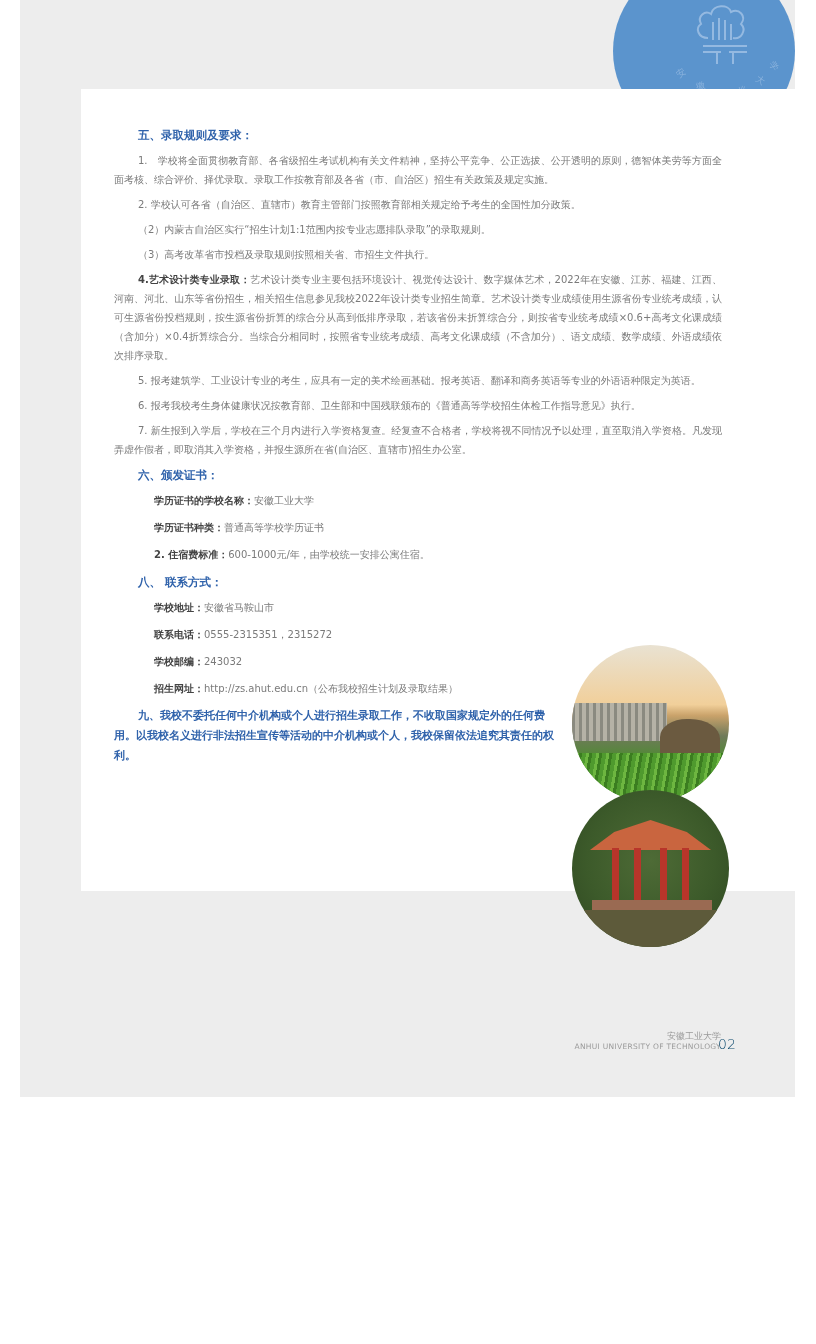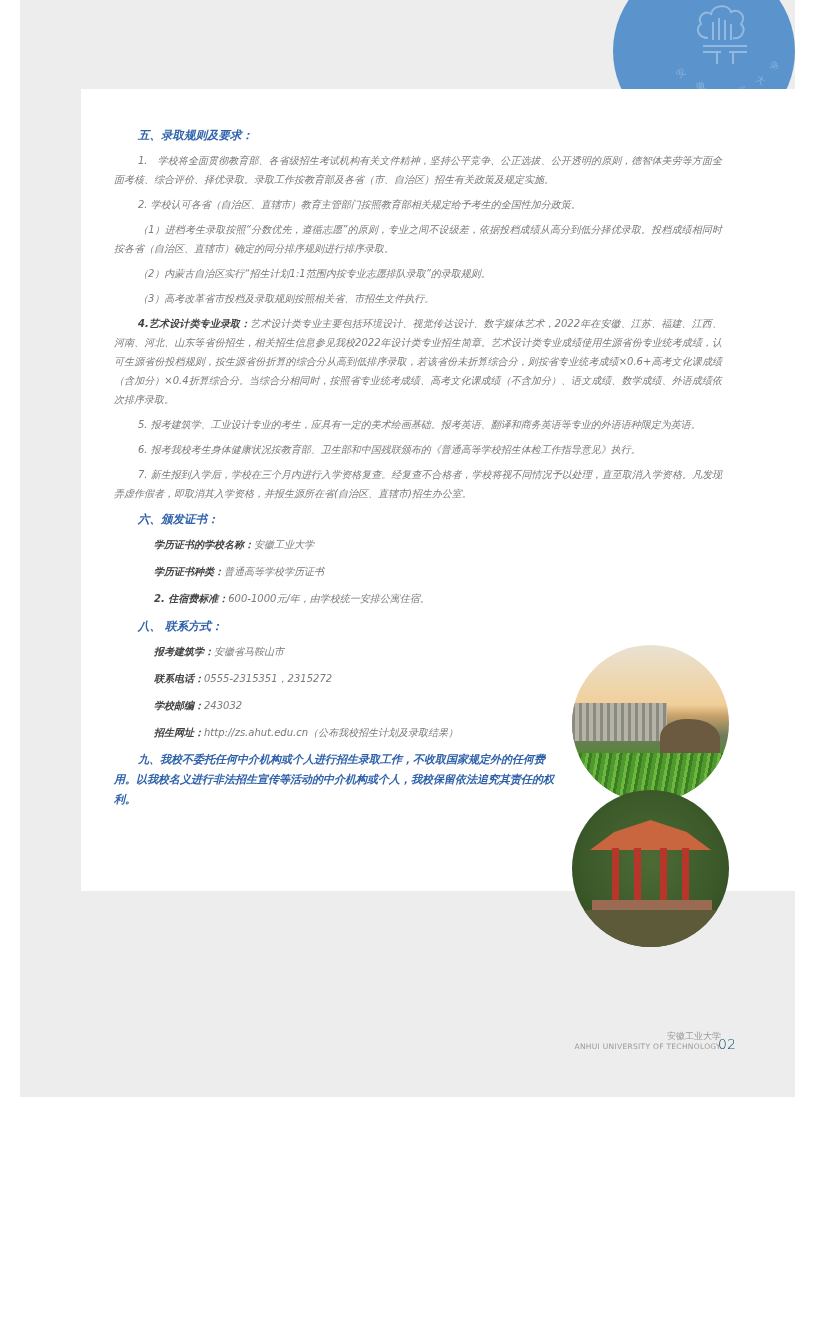--- a/index.html
+++ b/index.html
@@ -12,21 +12,20 @@
     background: #ededed; overflow: hidden;
   }
   .badge {
     position: absolute; left: 593px; top: -40px; width: 182px; height: 182px;
     border-radius: 50%; background: #5b94cd; overflow: hidden;
   }
   .badge svg { position: absolute; left: 0; top: 0; }
   .card {
     position: absolute; left: 61px; top: 89px; width: 714px; height: 802px;
     background: #ffffff;
-    font-style: italic;
   }
   .content {
     position: absolute; left: 33px; top: 36px; width: 608px;
     font-size: 10px; line-height: 19px; color: #7a7a7a;
   }
   .h {
     color: #2f62ab; font-weight: bold; font-size: 11.5px; margin: 0 0 6px 24px; line-height: 20px;
   }
   .p { margin: 0 0 6px 0; text-indent: 24px; text-align: justify; }
   .kv { margin: 0 0 8px 40px; }
@@ -104,36 +103,35 @@
         <text x="156" y="104" transform="rotate(55 156 104)">学</text>
       </g>
     </svg>
   </div>
 
   <div class="card">
     <div class="content">
       <div class="h">五、录取规则及要求：</div>
       <div class="p">1.　学校将全面贯彻教育部、各省级招生考试机构有关文件精神，坚持公平竞争、公正选拔、公开透明的原则，德智体美劳等方面全面考核、综合评价、择优录取。录取工作按教育部及各省（市、自治区）招生有关政策及规定实施。</div>
       <div class="p">2. 学校认可各省（自治区、直辖市）教育主管部门按照教育部相关规定给予考生的全国性加分政策。</div>
-      <div class="p">（1）进档考生录取按照“分数优先，遵循志愿”的原则，专业之间不设级差，依据投档成绩从高分到低分择优录取。投档成绩相同时按各省（自治区、直辖市）确定的同分排序规则进行排序录取。</div>
       <div class="p">（2）内蒙古自治区实行“招生计划1:1范围内按专业志愿排队录取”的录取规则。</div>
       <div class="p">（3）高考改革省市投档及录取规则按照相关省、市招生文件执行。</div>
       <div class="p"><b>4.艺术设计类专业录取：</b><span>艺术设计类专业主要包括环境设计、视觉传达设计、数字媒体艺术，2022年在安徽、江苏、福建、江西、河南、河北、山东等省份招生，相关招生信息参见我校2022年设计类专业招生简章。艺术设计类专业成绩使用生源省份专业统考成绩，认可生源省份投档规则，按生源省份折算的综合分从高到低排序录取，若该省份未折算综合分，则按省专业统考成绩×0.6+高考文化课成绩（含加分）×0.4折算综合分。当综合分相同时，按照省专业统考成绩、高考文化课成绩（不含加分）、语文成绩、数学成绩、外语成绩依次排序录取。</span></div>
       <div class="p">5. 报考建筑学、工业设计专业的考生，应具有一定的美术绘画基础。报考英语、翻译和商务英语等专业的外语语种限定为英语。</div>
       <div class="p">6. 报考我校考生身体健康状况按教育部、卫生部和中国残联颁布的《普通高等学校招生体检工作指导意见》执行。</div>
       <div class="p">7. 新生报到入学后，学校在三个月内进行入学资格复查。经复查不合格者，学校将视不同情况予以处理，直至取消入学资格。凡发现弄虚作假者，即取消其入学资格，并报生源所在省(自治区、直辖市)招生办公室。</div>
 
       <div class="h">六、颁发证书：</div>
       <div class="kv"><b>学历证书的学校名称：</b><span>安徽工业大学</span></div>
       <div class="kv"><b>学历证书种类：</b><span>普通高等学校学历证书</span></div>
 
       <div class="kv"><b>2. 住宿费标准：</b><span>600-1000元/年，由学校统一安排公寓住宿。</span></div>
 
       <div class="h">八、 联系方式：</div>
-      <div class="kv"><b>报考建筑学：</b><span>安徽省马鞍山市</span></div>
+      <div class="kv"><b>学校地址：</b><span>安徽省马鞍山市</span></div>
       <div class="kv"><b>联系电话：</b><span>0555-2315351，2315272</span></div>
       <div class="kv"><b>学校邮编：</b><span>243032</span></div>
       <div class="kv"><b>招生网址：</b><span>http://zs.ahut.edu.cn（公布我校招生计划及录取结果）</span></div>
 
       <div class="final">九、我校不委托任何中介机构或个人进行招生录取工作，不收取国家规定外的任何费用。以我校名义进行非法招生宣传等活动的中介机构或个人，我校保留依法追究其责任的权利。</div>
     </div>
 
     <div class="photo photo1">
       <div class="building"></div>
       <div class="rock"></div>

